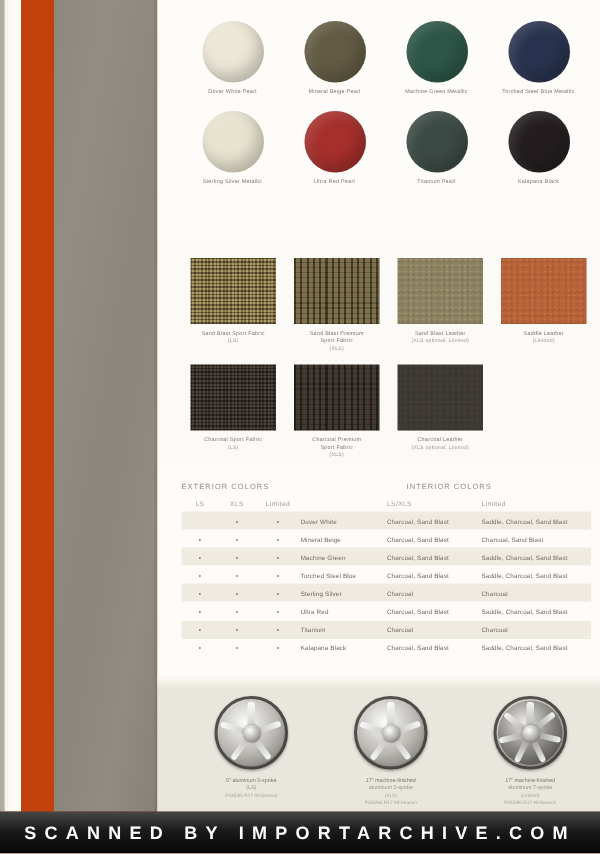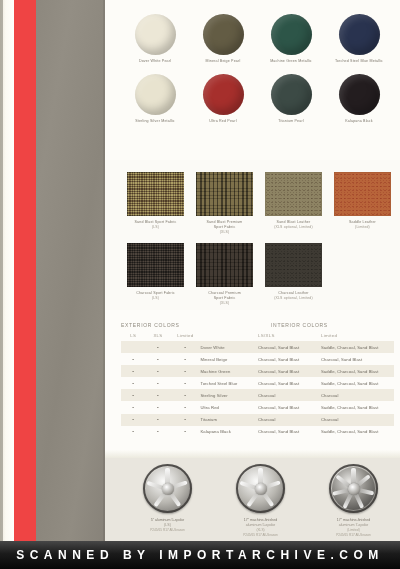--- a/index.html
+++ b/index.html
@@ -2,21 +2,21 @@
 <html><head>
 <meta charset="utf-8">
 <style>
   html,body{margin:0;padding:0;}
   body{
     width:400px;height:569px;overflow:hidden;
     background:#ffffff;
     font-family:"Liberation Sans", sans-serif;
     -webkit-font-smoothing:antialiased;
   }
-  .page{position:relative;width:400px;height:569px;background:#ef4444;}
+  .page{position:relative;width:400px;height:569px;background:#c2410c;}
 
   
   .edge-white{position:absolute;left:0;top:0;width:14px;height:541px;
     background:linear-gradient(90deg,#e9e4d8 0%,#fbf9f2 40%,#fffefb 100%);}
   .edge-dark{position:absolute;left:0;top:0;width:3px;height:541px;
     background:linear-gradient(180deg,#6f6a60,#8d8madd 10%,#7d7ا 90%);
     background:#7e7a70;opacity:.55;}
 
   
   .sidebar{position:absolute;left:36px;top:0;width:69px;height:541px;

